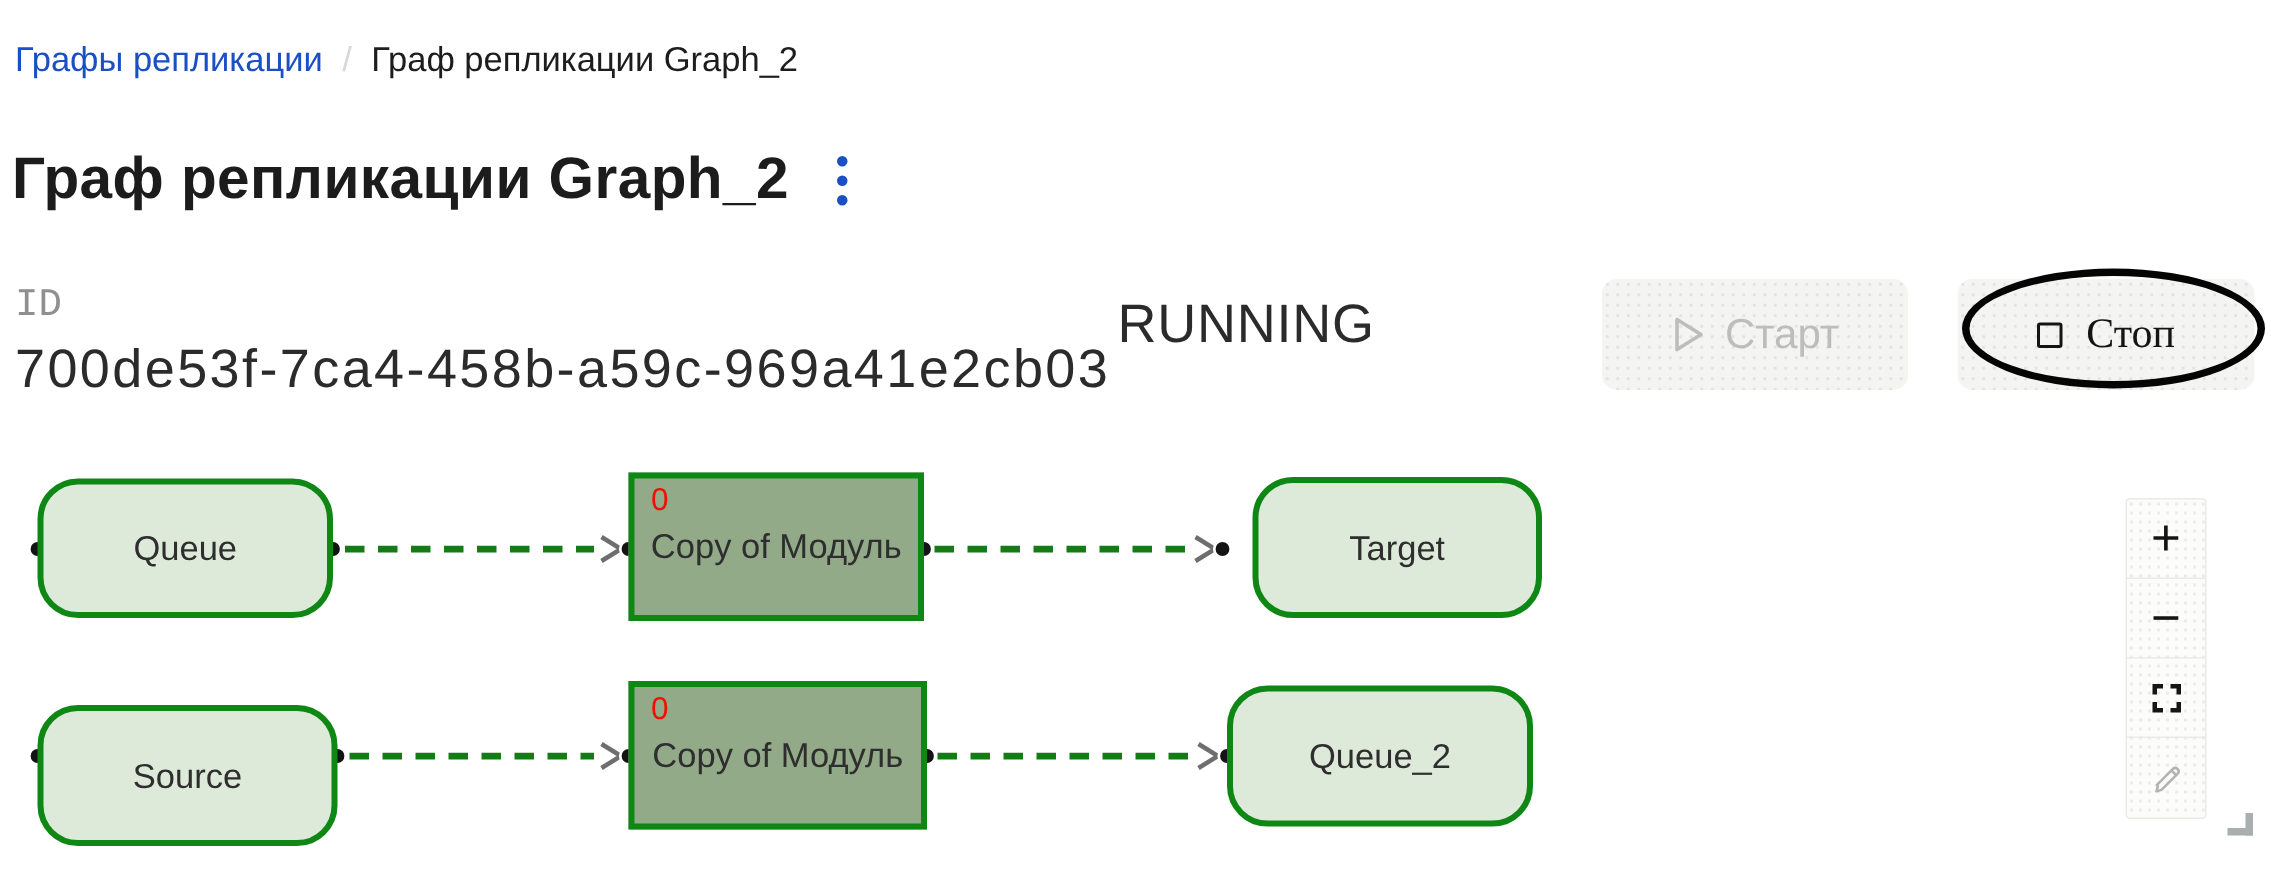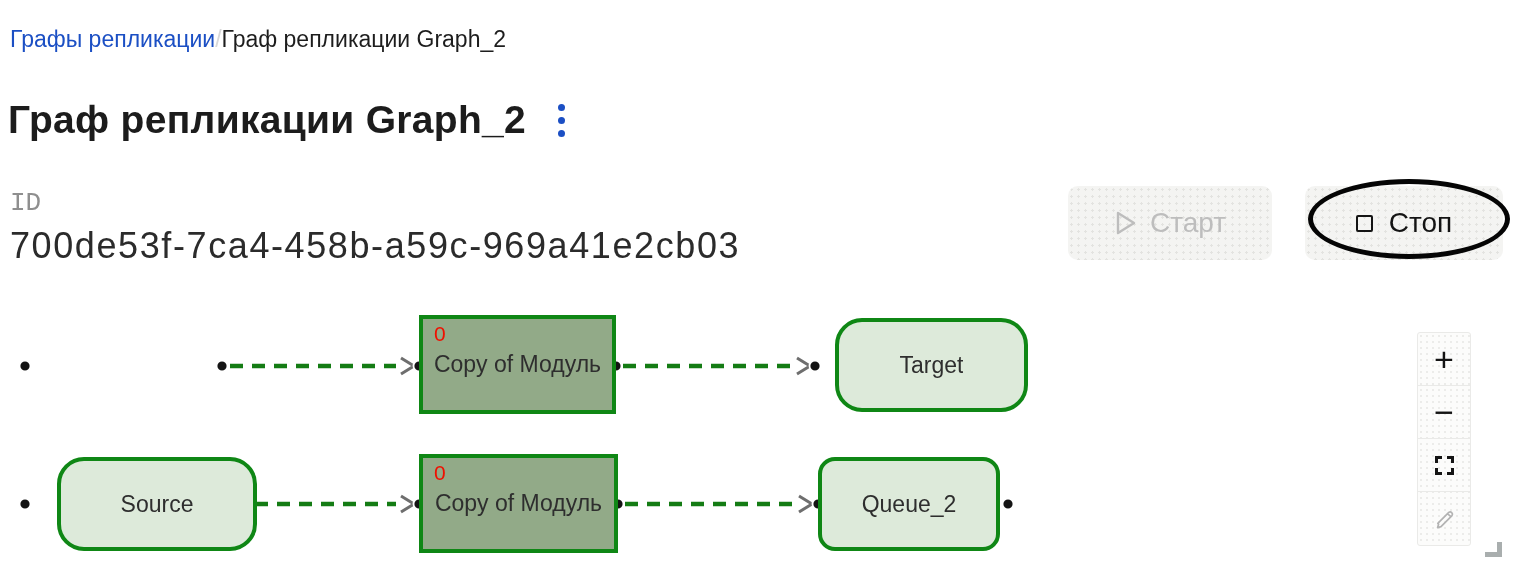--- a/index.html
+++ b/index.html
@@ -1,21 +1,21 @@
 <!DOCTYPE html>
 <html><head>
 <meta charset="utf-8">
 <style>
   * { margin:0; padding:0; box-sizing:border-box; }
   html,body { width:1514px; height:586px; background:#ffffff;
     font-family:"Liberation Sans", sans-serif; overflow:hidden; position:relative; }
 
   
   .breadcrumb { position:absolute; left:10px; top:26px; display:flex; align-items:center;
-    font-size:23px; }
+    gap:13px; font-size:23px; }
   .breadcrumb .crumb-link { color:#1b4fc4; font-weight:500; text-decoration:none; cursor:pointer; }
   .breadcrumb .crumb-sep { color:#d8d8d8; font-weight:400; }
   .breadcrumb .crumb-current { color:#1d1d1d; font-weight:500; }
 
   .title-row { position:absolute; left:8px; top:98px; display:flex; align-items:center; gap:28px; }
   .page-title { font-size:39px; font-weight:600; color:#1c1c1c; letter-spacing:.3px; }
   .kebab { display:flex; flex-direction:column; gap:6px; padding:4px; cursor:pointer; }
   .kebab i { width:7px; height:7px; border-radius:50%; background:#1b4fc4; display:block; }
 
   .meta-label { font-size:26px; color:#8f8f8f;font-family:Liberation Mono, monospace; }
@@ -26,21 +26,21 @@
   .status-block .meta-value { letter-spacing:.5px; }
 
   
   .btn { position:absolute; top:186px; height:74px; border:none; border-radius:10px;
     background-color:#f4f4f2;
     background-image:radial-gradient(#e3e3e0 1.1px, transparent 1.1px);
     background-size:7px 7px;
     display:flex; align-items:center; justify-content:center; gap:16px;
     font-family:"Liberation Sans", sans-serif; font-size:28px; cursor:pointer; }
   .btn-start { left:1068px; width:204px; color:#bdbdbd; cursor:default;gap:12px; }
-  .btn-stop  { left:1305px; width:198px; color:#141414; }
+  .btn-stop  { left:1305px; width:198px; color:#141414;font-family:Liberation Serif, serif; }
   .stop-square { width:17px; height:17px; border:2.6px solid #141414; border-radius:2px; }
 
   .annotation-ellipse { position:absolute; left:1308px; top:179px; width:202px; height:80px;
     border:5px solid #050505; border-radius:50%; pointer-events:none; z-index:5; }
 
   
   .canvas { position:absolute; left:0; top:300px; width:1514px; height:286px; }
   .edges-layer { position:absolute; left:0; top:0; pointer-events:none; }
 
   .node { position:absolute; display:flex; align-items:center; justify-content:center;
@@ -80,20 +80,21 @@
       <i></i>
       <i></i>
     </div>
 </div>
 
 <div class="id-block">
   <div class="meta-label">ID</div>
   <div class="meta-value">700de53f-7ca4-458b-a59c-969a41e2cb03</div>
 </div>
 <div class="status-block">
+  <div class="meta-value">RUNNING</div>
 </div>
 
 <button class="btn btn-start" disabled="">
   <svg width="24" height="26" viewBox="0 0 24 26">
     <path d="M4 3 L20 13 L4 23 Z" fill="none" stroke="#bdbdbd" stroke-width="2.4" stroke-linejoin="round"></path>
   </svg>
   <span>Старт</span>
 </button>
 <button class="btn btn-stop">
   <span class="stop-square"></span>
@@ -125,40 +126,43 @@
         <circle cx="1007" cy="366" r="5.5"></circle>
       <circle cx="25" cy="504" r="5.5"></circle>
         <circle cx="225" cy="504" r="5.5"></circle>
       <circle cx="419" cy="504" r="5.5"></circle>
         <circle cx="618" cy="504" r="5.5"></circle>
       <circle cx="818" cy="504" r="5.5"></circle>
         <circle cx="1008" cy="504" r="5.5"></circle>
     </g>
   </svg>
 
+  <div class="node node-rounded" style="left:25px; top:19px; width:197px; height:93px;">
+    <span class="node-label">Queue</span>
+  </div>
 
   <div class="node node-rect" style="left:419px; top:15px; width:197px; height:99px;">
     <span class="node-badge">0</span>
     <span class="node-label">Copy of Модуль</span>
   </div>
 
   <div class="node node-rounded" style="left:835px; top:18px; width:193px; height:94px;">
     <span class="node-label">Target</span>
   </div>
 
-  <div class="node node-rounded" style="left:25px; top:157px; width:200px; height:94px;margin-left:32px;">
+  <div class="node node-rounded" style="left:25px; top:170px; width:200px; height:94px;">
     <span class="node-label">Source</span>
   </div>
 
   <div class="node node-rect" style="left:419px; top:154px; width:199px; height:99px;">
     <span class="node-badge">0</span>
     <span class="node-label">Copy of Модуль</span>
   </div>
 
-  <div class="node node-rounded" style="left:818px; top:157px; width:182px; height:94px;border-radius:17px;">
+  <div class="node node-rounded" style="left:818px; top:157px; width:204px; height:94px;">
     <span class="node-label">Queue_2</span>
   </div>
 </div>
 
 <div class="controls">
   <button class="ctrl-btn">
     <span>+</span>
   </button>
   <button class="ctrl-btn">
     <span>−</span>

